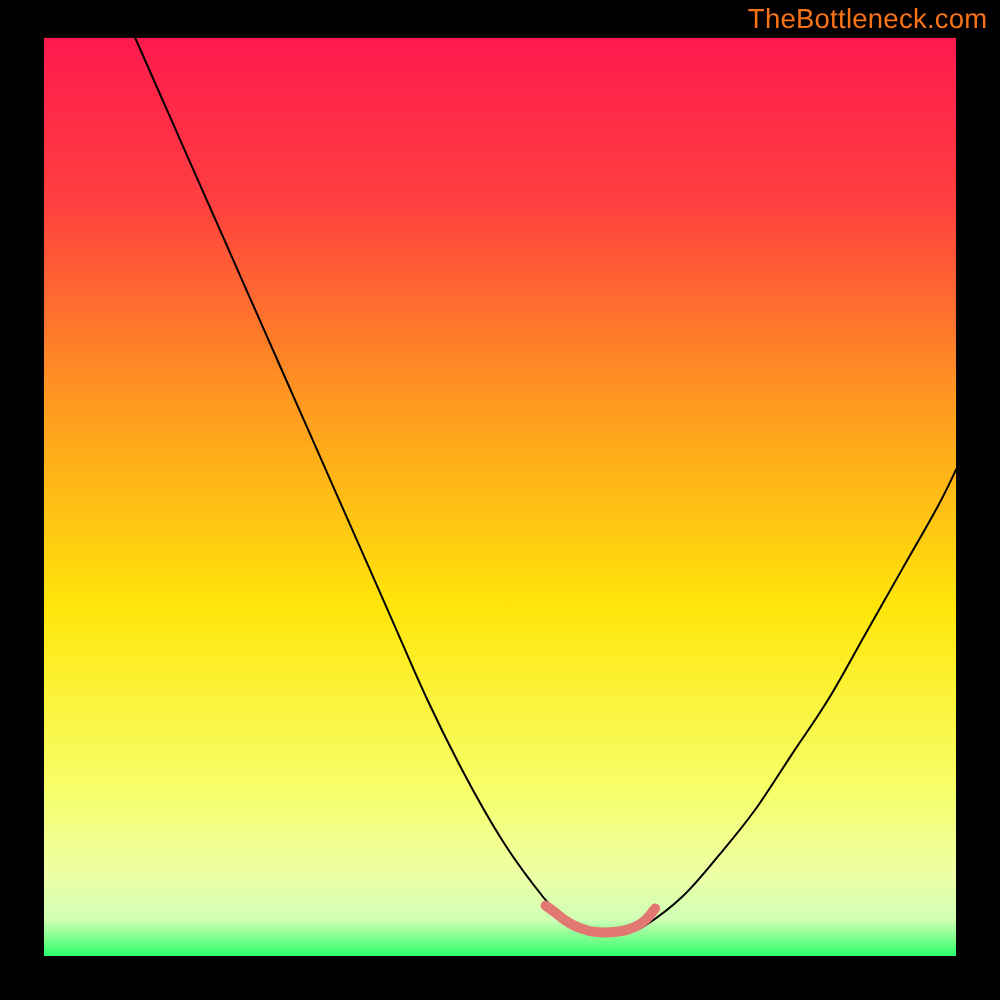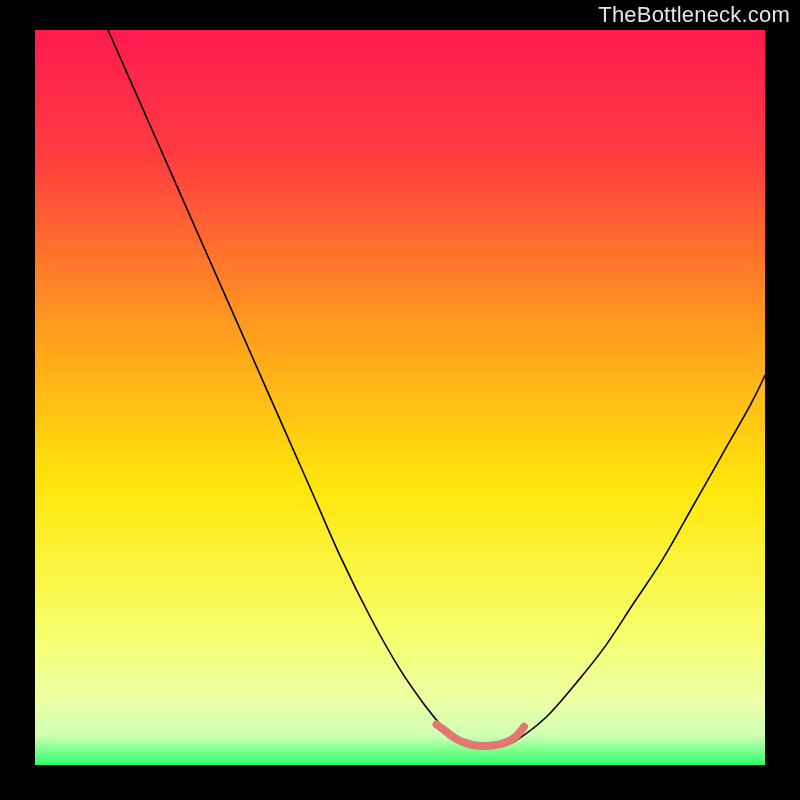--- a/index.html
+++ b/index.html
@@ -14,21 +14,21 @@
   .frame {
     position: relative;
     width: 800px;
     height: 800px;
     background: #000;
   }
   .watermark {
     position: absolute;
     top: 2px;
     right: 10px;
-    color: #e5e5e5;
+    color: #f97316;
     font-size: 22px;
     letter-spacing: 0.2px;
     z-index: 5;
   }
   .plot-area {
     position: absolute;
     left: 35px;
     top: 30px;
     width: 730px;
     height: 735px;

